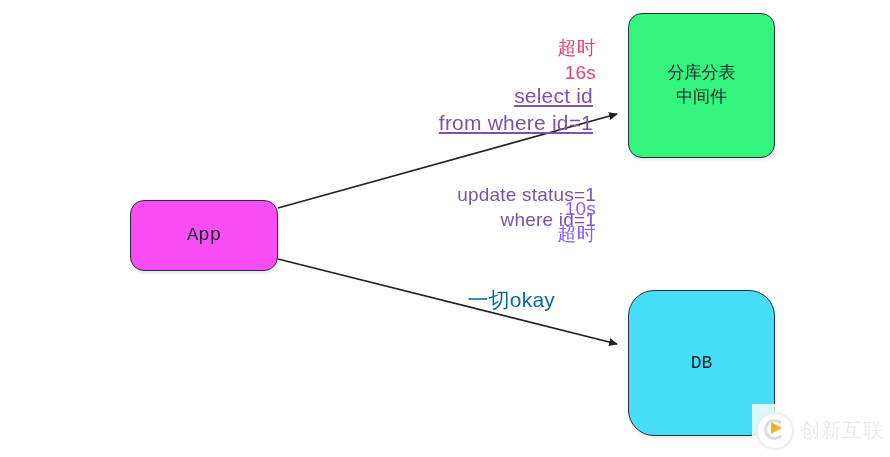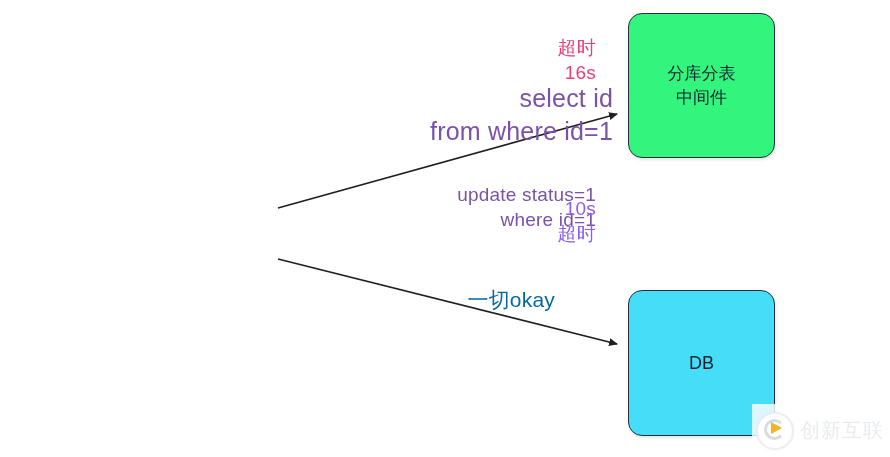--- a/index.html
+++ b/index.html
@@ -46,24 +46,26 @@
     background: #33f57e;
     font-size: 17px;
   }
   #node-db {
     left: 628px;
     top: 290px;
     width: 147px;
     height: 146px;
     background: #45ddf7;
     font-size: 18px;
+    border-radius: 26px;
   }
   .node-label {
     pointer-events: none;
     white-space: pre-line;
+    font-family: Liberation Mono, monospace;
   }
 
   
   #edges {
     position: absolute;
     left: 0;
     top: 0;
     width: 890px;
     height: 457px;
   }
@@ -77,25 +79,26 @@
     letter-spacing: 0.2px;
   }
   #annot-timeout-16 {
     left: 381px;
     top: 36px;
     width: 215px;
     font-size: 19px;
     color: #e8407a;
   }
   #annot-select-sql {
-    left: 398px;
+    left: 378px;
     top: 82px;
     width: 215px;
-    font-size: 25px;
+    font-size: 21px;
     color: #7b52a8;
+    text-decoration: underline;
   }
   #annot-update-sql {
     left: 381px;
     top: 144px;
     width: 215px;
     font-size: 19px;
     color: #7b52a8;
     margin-top: 39px;
   }
   #annot-timeout-10 {
@@ -175,20 +178,23 @@
   <svg id="edges" viewBox="0 0 890 457" xmlns="http://www.w3.org/2000/svg">
     <defs>
       <marker id="arrowhead" markerWidth="9" markerHeight="8" refX="8" refY="4" orient="auto" markerUnits="userSpaceOnUse">
         <path d="M0,0 L9,4 L0,8 z" fill="#231f20"></path>
       </marker>
     </defs>
     <line x1="278" y1="208" x2="617" y2="114" stroke="#231f20" stroke-width="1.7" marker-end="url(#arrowhead)"></line>
     <line x1="278" y1="259" x2="617" y2="344" stroke="#231f20" stroke-width="1.7" marker-end="url(#arrowhead)"></line>
   </svg>
 
+  <div class="node" id="node-app">
+    <span class="node-label">App</span>
+  </div>
 
   <div class="node" id="node-middleware">
     <span class="node-label">分库分表
 中间件</span>
   </div>
 
   <div class="node" id="node-db">
     <span class="node-label">DB</span>
   </div>
 

